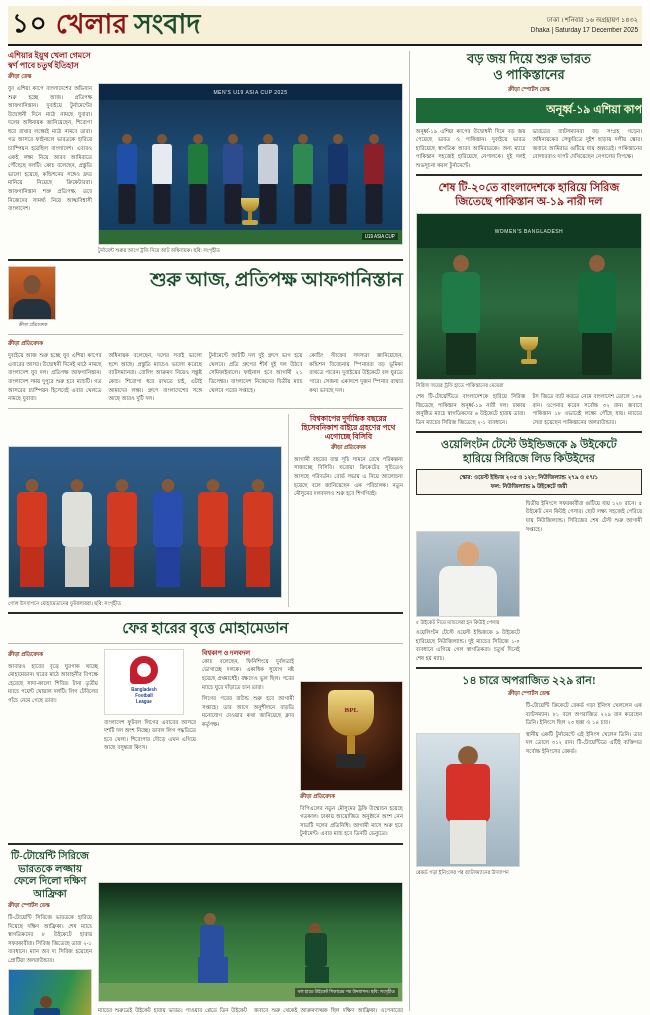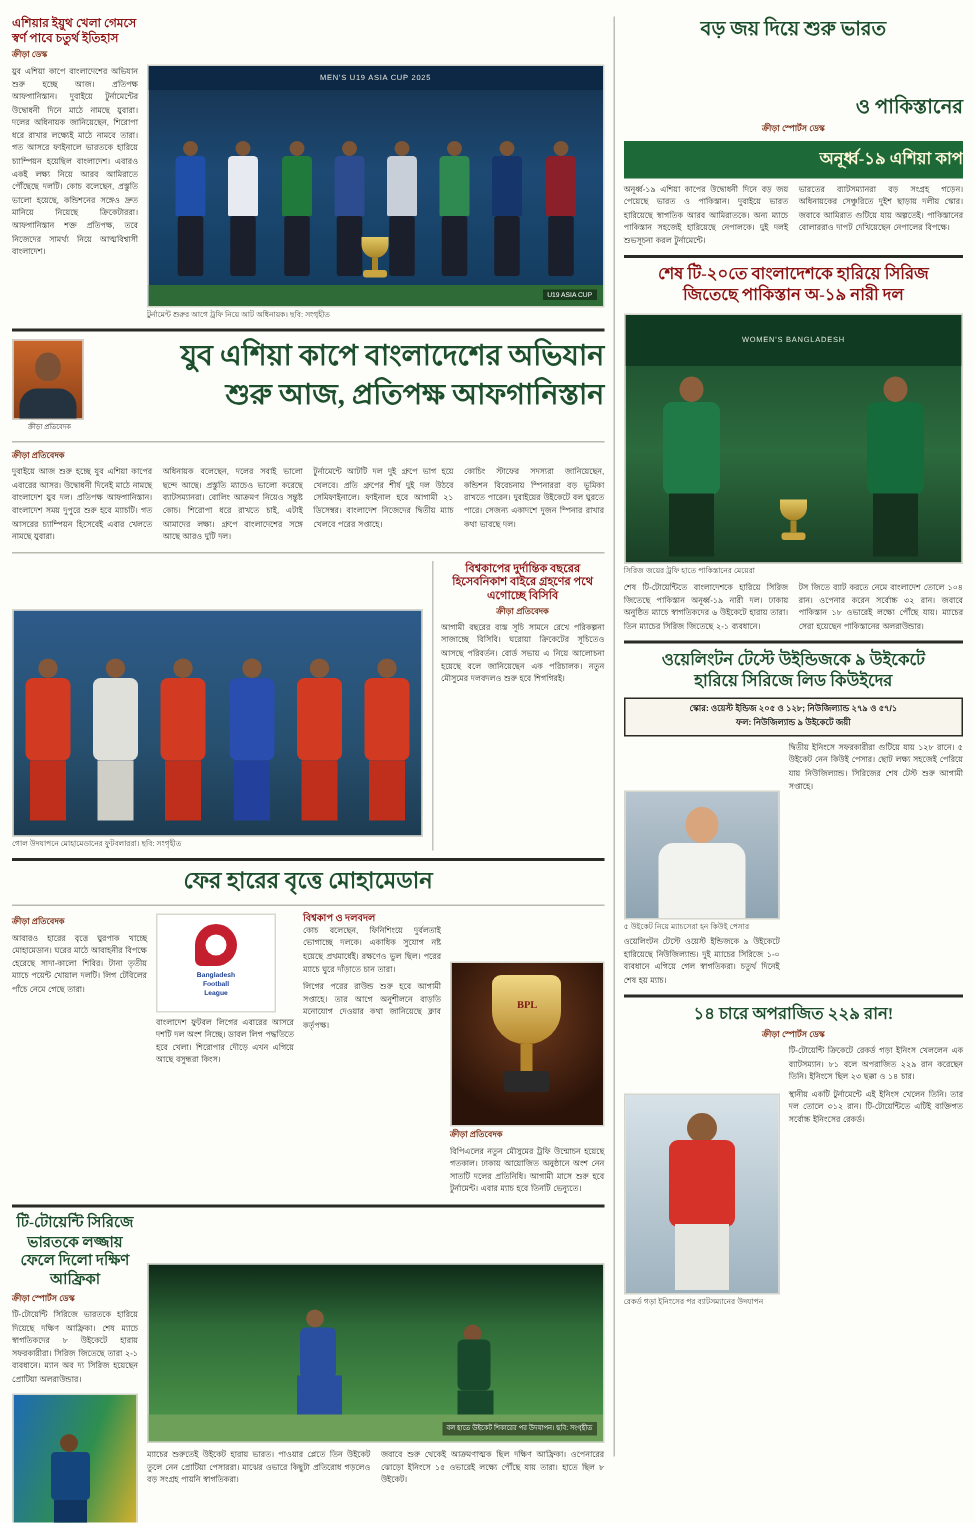--- a/index.html
+++ b/index.html
@@ -505,20 +505,31 @@
     color: #1b1b18;
     font-weight: bold;
     background: #f7f5ec;
   }
 </style>
 </head>
 <body>
 
 <div class="page">
 
+  <div class="masthead">
+    <div class="page-num">১০</div>
+    <div class="masthead-title">
+      <span class="accent">খেলার</span>
+      <span>সংবাদ</span>
+    </div>
+    <div class="masthead-right">
+      <div>ঢাকা ।  শনিবার ১৬  অগ্রহায়ণ ১৪৩২</div>
+      <div>Dhaka |  Saturday 17 December 2025</div>
+    </div>
+  </div>
 
   <div class="content">
 
     <div class="col-left">
 
       <div style="display:flex; gap:6px;">
         <div style="width:84px;">
           <div class="hl hl-red" style="font-size:8px;">এশিয়ার ইয়ুথ খেলা গেমসে স্বর্ণ পাবে চতুর্থ ইতিহাস</div>
           <div class="byline">ক্রীড়া ডেস্ক</div>
           <div class="body-text">যুব এশিয়া কাপে বাংলাদেশের অভিযান শুরু হচ্ছে আজ। প্রতিপক্ষ আফগানিস্তান। দুবাইয়ে টুর্নামেন্টের উদ্বোধনী দিনে মাঠে নামছে যুবারা। দলের অধিনায়ক জানিয়েছেন, শিরোপা ধরে রাখার লক্ষ্যেই মাঠে নামবে তারা। গত আসরে ফাইনালে ভারতকে হারিয়ে চ্যাম্পিয়ন হয়েছিল বাংলাদেশ। এবারও একই লক্ষ্য নিয়ে আরব আমিরাতে পৌঁছেছে দলটি। কোচ বলেছেন, প্রস্তুতি ভালো হয়েছে, কন্ডিশনের সঙ্গেও দ্রুত মানিয়ে নিয়েছে ক্রিকেটাররা। আফগানিস্তান শক্ত প্রতিপক্ষ, তবে নিজেদের সামর্থ্য নিয়ে আত্মবিশ্বাসী বাংলাদেশ।</div>
@@ -584,21 +595,20 @@
 
       <div style="display:flex; gap:6px; align-items:flex-start;">
         <div style="width:50px;">
           <div class="mug">
             <div class="face"></div>
             <div class="shoulders"></div>
           </div>
           <div class="mug-name">ক্রীড়া প্রতিবেদক</div>
         </div>
         <div style="flex:1;">
-          <div class="hl hl-green" style="font-size:19px; text-align:right;">যুব এশিয়া কাপে বাংলাদেশের অভিযান</div>
           <div class="hl hl-green" style="font-size:19px; text-align:right; margin-top:2px;">শুরু আজ, প্রতিপক্ষ আফগানিস্তান</div>
         </div>
       </div>
 
       <div class="rule"></div>
 
       <div class="byline">ক্রীড়া প্রতিবেদক</div>
       <div style="display:flex; gap:7px;">
         <div class="body-text" style="flex:1;">দুবাইয়ে আজ শুরু হচ্ছে যুব এশিয়া কাপের এবারের আসর। উদ্বোধনী দিনেই মাঠে নামছে বাংলাদেশ যুব দল। প্রতিপক্ষ আফগানিস্তান। বাংলাদেশ সময় দুপুরে শুরু হবে ম্যাচটি। গত আসরের চ্যাম্পিয়ন হিসেবেই এবার খেলতে নামছে যুবারা।</div>
         <div class="body-text" style="flex:1;">অধিনায়ক বলেছেন, দলের সবাই ভালো ছন্দে আছে। প্রস্তুতি ম্যাচেও ভালো করেছে ব্যাটসম্যানরা। বোলিং আক্রমণ নিয়েও সন্তুষ্ট কোচ। শিরোপা ধরে রাখতে চাই, এটাই আমাদের লক্ষ্য। গ্রুপে বাংলাদেশের সঙ্গে আছে আরও দুটি দল।</div>
@@ -726,21 +736,21 @@
             <div class="body-text" style="flex:1;">জবাবে শুরু থেকেই আক্রমণাত্মক ছিল দক্ষিণ আফ্রিকা। ওপেনারের ঝোড়ো ইনিংসে ১৫ ওভারেই লক্ষ্যে পৌঁছে যায় তারা। হাতে ছিল ৮ উইকেট।</div>
           </div>
         </div>
       </div>
 
     </div>
 
     <div class="col-right">
 
       <div class="hl hl-green" style="font-size:13px; text-align:center;">বড় জয় দিয়ে শুরু ভারত</div>
-      <div class="hl hl-green" style="font-size:13px; text-align:right;margin-top:36px;">ও পাকিস্তানের</div>
+      <div class="hl hl-green" style="font-size:13px; text-align:center;">ও পাকিস্তানের</div>
       <div class="byline" style="text-align:center;">ক্রীড়া স্পোর্টস ডেস্ক</div>
       <div class="band">অনূর্ধ্ব-১৯ এশিয়া কাপ</div>
       <div style="display:flex; gap:7px;">
         <div class="body-text" style="flex:1;">অনূর্ধ্ব-১৯ এশিয়া কাপের উদ্বোধনী দিনে বড় জয় পেয়েছে ভারত ও পাকিস্তান। দুবাইয়ে ভারত হারিয়েছে স্বাগতিক আরব আমিরাতকে। অন্য ম্যাচে পাকিস্তান সহজেই হারিয়েছে নেপালকে। দুই দলই শুভসূচনা করল টুর্নামেন্টে।</div>
         <div class="body-text" style="flex:1;">ভারতের ব্যাটসম্যানরা বড় সংগ্রহ গড়েন। অধিনায়কের সেঞ্চুরিতে দুইশ ছাড়ায় দলীয় স্কোর। জবাবে আমিরাত গুটিয়ে যায় অল্পতেই। পাকিস্তানের বোলাররাও দাপট দেখিয়েছেন নেপালের বিপক্ষে।</div>
       </div>
 
       <div class="rule-thick"></div>
 
       <div class="hl hl-red" style="font-size:11px; text-align:center;">শেষ টি-২০তে বাংলাদেশকে হারিয়ে সিরিজ</div>

